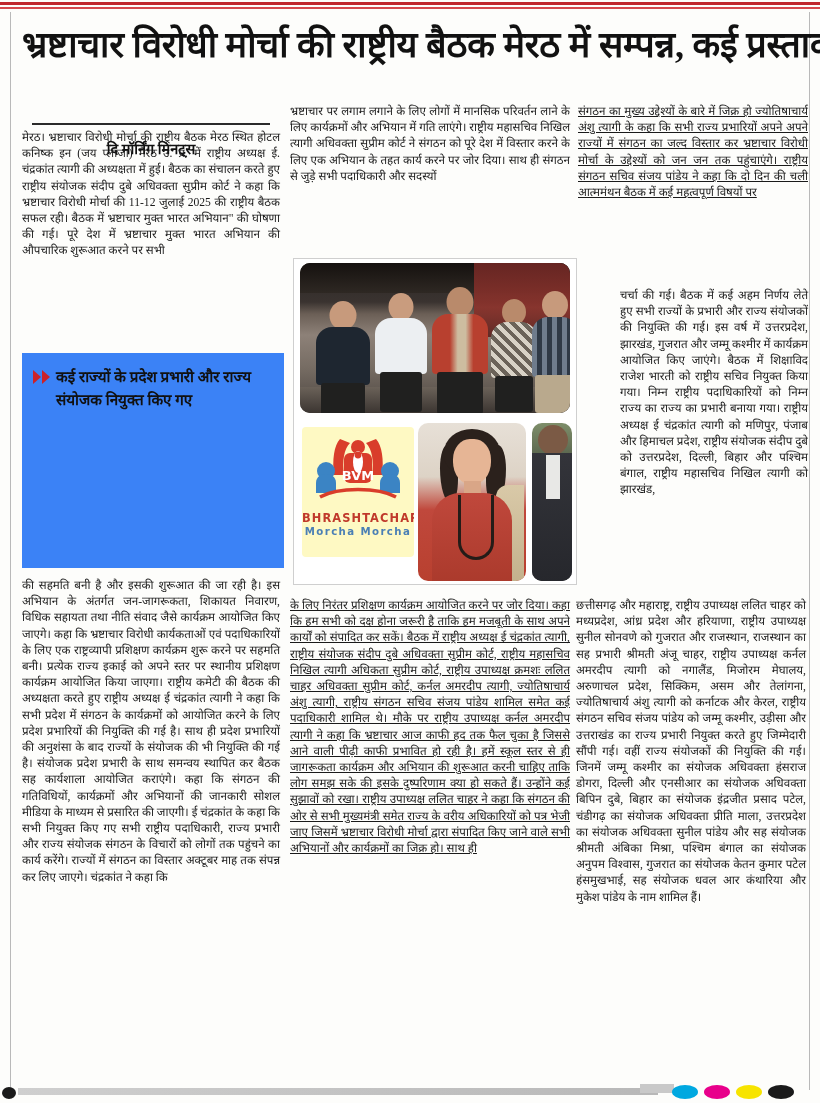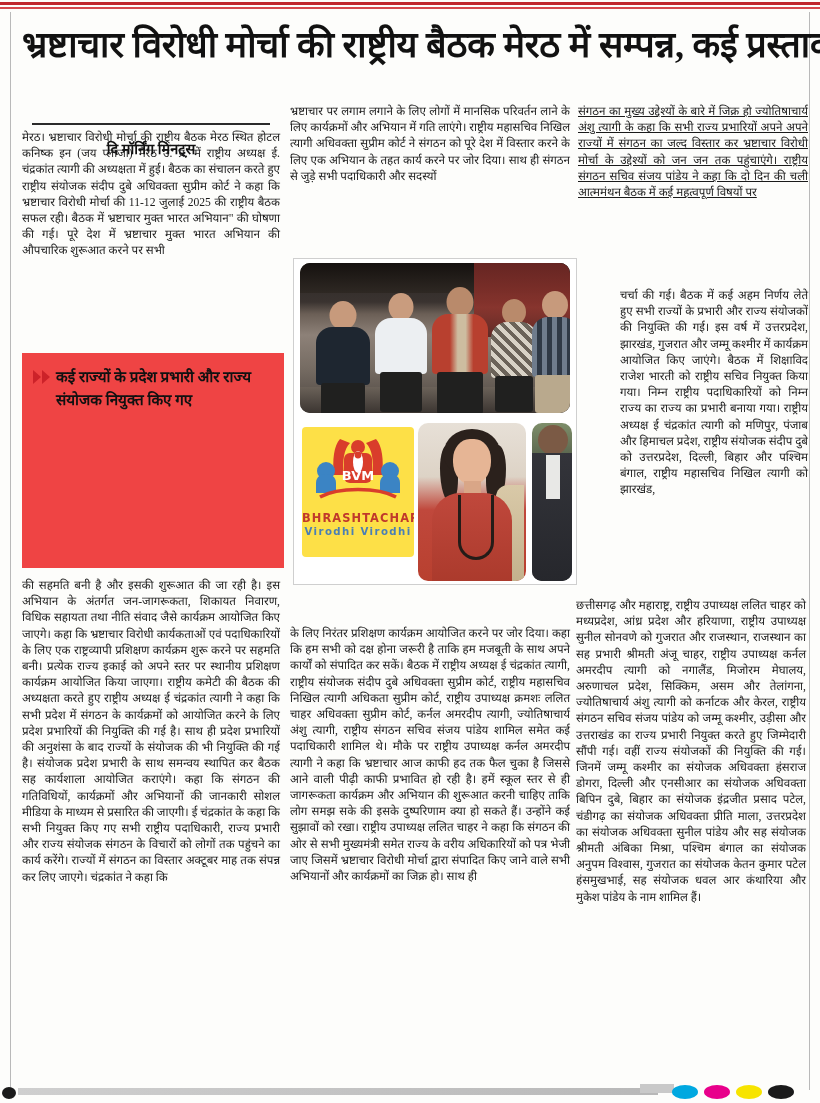--- a/index.html
+++ b/index.html
@@ -55,21 +55,21 @@
     position:absolute;left:22px;top:98px;width:258px;
     text-align:center;font-weight:bold;font-size:14.5px;color:#111;margin-top:40px;
   }
   .c1-rule{
     position:absolute;left:32px;top:123px;width:238px;height:2px;background:#2b2b2b;
   }
   .c1-top{left:22px;top:130px;width:258px;}
 
   .bluebox{
     position:absolute;left:22px;top:353px;width:262px;height:215px;
-    background:#ef4444;
+    background:#3b82f6;
     box-sizing:border-box;
     padding:12px 10px 10px 8px;
   }
   .bitem{
     position:relative;
     font-weight:bold;
     font-size:15.2px;
     line-height:23.4px;
     color:#111;
     padding-left:26px;
@@ -81,21 +81,21 @@
   .c1-bot{left:22px;top:578px;width:258px;}
 
   
   .c2-top{left:290px;top:104px;width:280px;}
   .photo-wrap{
     position:absolute;left:293px;top:258px;width:282px;height:325px;
     background:#fff;
     border:1px solid #cfcfcf;
     overflow:hidden;
   }
-  .c2-bot{left:290px;top:626px;width:280px;}
+  .c2-bot{left:290px;top:598px;width:280px;text-decoration:underline;}
 
   
   .c3-top{left:578px;top:104px;width:230px;text-decoration:underline;}
   .c3-mid{left:620px;top:288px;width:188px;}
   .c3-bot{left:576px;top:598px;width:230px;}
 
   
   .ph{position:absolute;overflow:hidden;border-radius:10px;}
   .group-photo{
     left:6px;top:4px;width:270px;height:150px;
@@ -115,21 +115,21 @@
     position:absolute;left:0;bottom:0;width:100%;height:26px;
     background:linear-gradient(180deg,#6b6259,#3b3531);
   }
   .person{position:absolute;bottom:0;}
   .p-head{position:absolute;left:50%;transform:translateX(-50%);border-radius:50%;}
   .p-body{position:absolute;left:50%;transform:translateX(-50%);border-radius:16px 16px 4px 4px;}
   .p-legs{position:absolute;left:50%;transform:translateX(-50%);background:#20201f;border-radius:3px;}
 
   .logo-cell{
     left:8px;top:168px;width:112px;height:130px;
-    border-radius:4px;background:#fde047;overflow:visible;
+    border-radius:4px;background:#fef9c3;overflow:visible;
   }
   .logo-art{position:absolute;left:8px;top:4px;width:96px;height:78px;}
   .logo-t1{
     position:absolute;left:0;top:84px;width:112px;text-align:center;
     font-family:"DejaVu Sans","Liberation Sans",sans-serif;
     font-weight:bold;font-size:11.4px;letter-spacing:1.1px;color:#c0392b;
     white-space:nowrap;overflow:hidden;
   }
   .logo-t2{
     position:absolute;left:0;top:99px;width:112px;text-align:center;
@@ -254,21 +254,21 @@
         <ellipse cx="48" cy="31" rx="5" ry="11" fill="#ffffff"></ellipse>
         <circle cx="48" cy="24" r="3.4" fill="#d93d2b"></circle>
         <circle cx="16" cy="40" r="9" fill="#3b84c4"></circle>
         <path d="M6 52 C6 45 12 43 16 43 C20 43 26 45 26 52 L26 62 L6 62 Z" fill="#3b84c4"></path>
         <circle cx="80" cy="40" r="9" fill="#3b84c4"></circle>
         <path d="M70 52 C70 45 76 43 80 43 C84 43 90 45 90 52 L90 62 L70 62 Z" fill="#3b84c4"></path>
         <path d="M10 66 C28 56 68 56 86 66" stroke="#d93d2b" stroke-width="3.5" fill="none"></path>
         <text x="48" y="49" font-family="DejaVu Sans, sans-serif" font-size="13" font-weight="bold" fill="#ffffff" text-anchor="middle">BVM</text>
       </svg>
       <div class="logo-t1">BHRASHTACHAR</div>
-      <div class="logo-t2">Virodhi Virodhi</div>
+      <div class="logo-t2">Morcha Morcha</div>
     </div>
 
     <div class="ph portrait-a">
       <div class="pa-hairL"></div>
       <div class="pa-hairR"></div>
       <div class="pa-hair"></div>
       <div class="pa-face"></div>
       <div class="pa-neck"></div>
       <div class="pa-dupatta"></div>
       <div class="pa-dress"></div>

